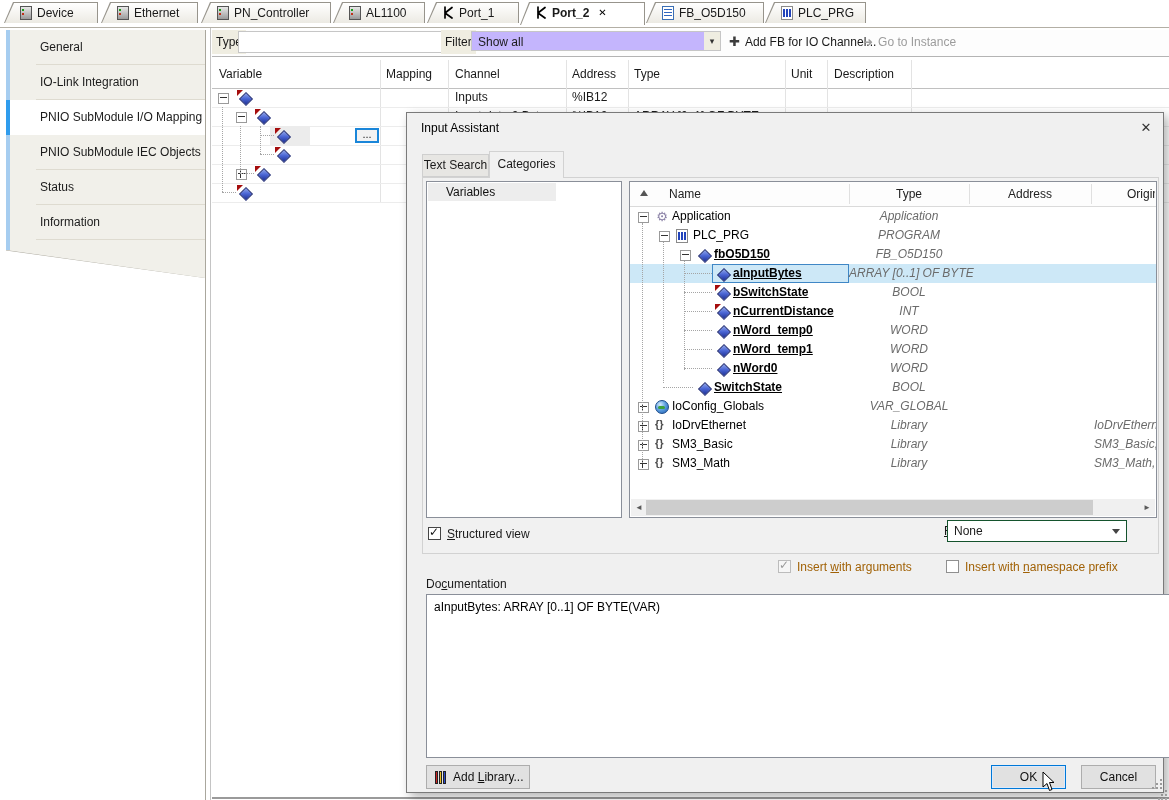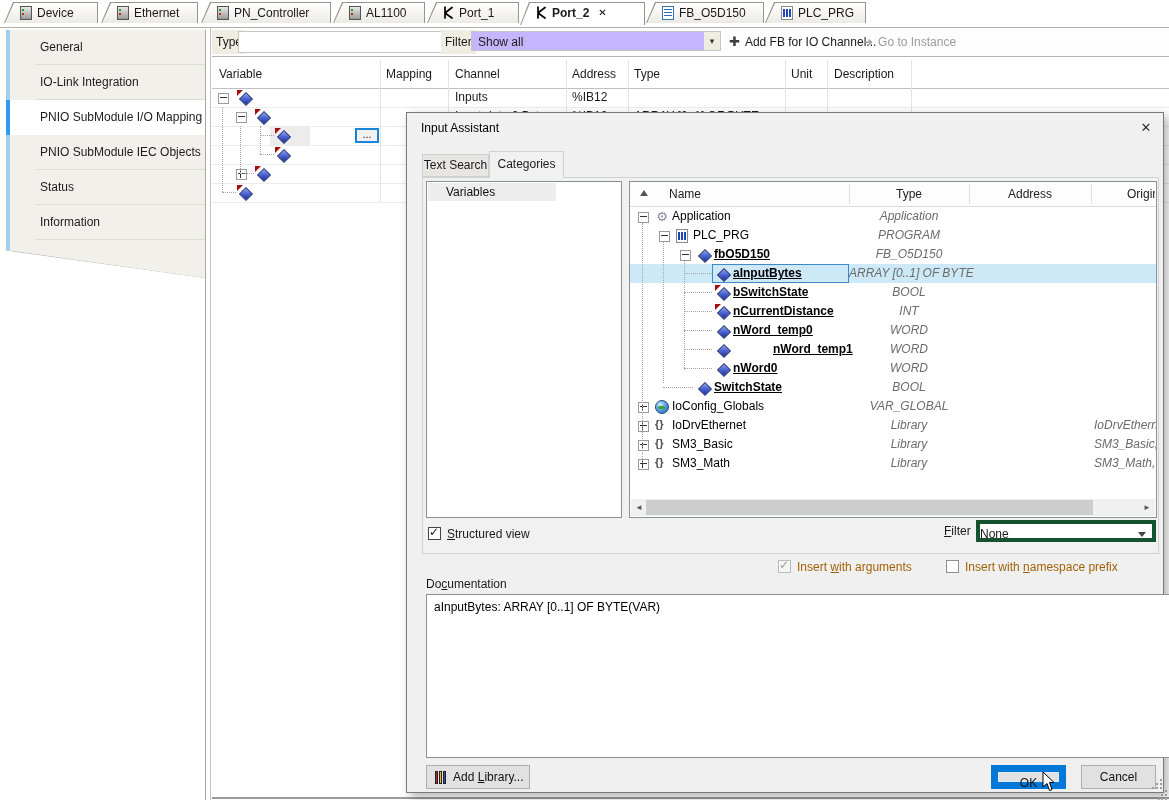--- a/index.html
+++ b/index.html
@@ -130,35 +130,35 @@
     text-align:center;line-height:17px;}
   #hscroll .thumb{position:absolute;left:15px;top:1px;width:447px;height:15px;background:#cdcdcd;}
 
   .cb{position:absolute;width:13px;height:13px;background:#fff;border:1px solid #454545;box-sizing:border-box;}
   .cb.checked::after{content:"✓";position:absolute;left:0px;top:-3px;font-size:12px;font-weight:bold;color:#111;}
   .cb.disabled{border-color:#bcbcbc;background:#f6f6f6;}
   .cb.disabled::after{color:#9a9a9a;}
   .cb-label{position:absolute;height:16px;line-height:16px;}
   .gray{color:#a16207;}
 
-  #dlg-filter-combo{position:absolute;left:569px;top:407px;width:180px;height:22px;background:#fff;
-    border:4px solid #14532d;box-sizing:border-box;line-height:20px;}
+  #dlg-filter-combo{position:absolute;left:540px;top:407px;width:180px;height:22px;background:#fff;
+    border:1px solid #14532d;box-sizing:border-box;line-height:20px;padding-left:6px;}
   #dlg-filter-combo .chev{position:absolute;right:6px;top:8px;width:0;height:0;
     border-left:4px solid transparent;border-right:4px solid transparent;border-top:5px solid #444;}
 
   #doc-box{position:absolute;left:19px;top:481px;width:836px;height:164px;background:#fff;
     border:1px solid #8a8f99;box-sizing:border-box;}
   #doc-text{position:absolute;left:7px;top:5px;right:24px;white-space:nowrap;color:#000;}
   #doc-vscroll{position:absolute;right:1px;top:1px;width:16px;height:160px;background:#f0f0f0;}
   #doc-vscroll .va{position:absolute;left:0;width:16px;height:16px;text-align:center;font-size:7px;
     line-height:16px;color:#b9b9b9;}
 
   .btn{position:absolute;height:24px;background:#e1e1e1;border:1px solid #adadad;box-sizing:border-box;
     text-align:center;line-height:22px;color:#111;}
-  #ok-btn{border:7px solid #737373;box-shadow:inset 0 0 0 1px #dbeafc;}
+  #ok-btn{border:1px solid #737373;box-shadow:inset 0 0 0 1px #dbeafc;}
   #addlib-btn{display:flex;align-items:center;justify-content:flex-start;padding-left:8px;gap:6px;}
   .books{position:relative;width:12px;height:13px;flex:none;}
   .books i{position:absolute;top:0;width:3px;height:13px;border:1px solid #222;box-sizing:border-box;}
   .books i:nth-child(1){left:0;background:#cc2222;}
   .books i:nth-child(2){left:4px;background:#e8c020;}
   .books i:nth-child(3){left:8px;background:#2a48c8;}
 
   #grip{position:absolute;left:744px;top:666px;width:13px;height:13px;}
   #grip i{position:absolute;width:2px;height:2px;background:#9a9a9a;}
   #corner-grip{position:absolute;left:1158px;top:790px;width:10px;height:10px;z-index:3;}
@@ -463,21 +463,21 @@
           <span class="ic ic-var" style="position: absolute; left: 86px; top: 3px;">
             <span class="dia"></span>
           </span>
           <div class="tr-name b" style="left: 103px;">nWord_temp0</div>
           <div class="tr-type">WORD</div>
         </div>
         <div class="tr-row" style="top: 133px;">
           <span class="ic ic-var" style="position: absolute; left: 86px; top: 3px;">
             <span class="dia"></span>
           </span>
-          <div class="tr-name b" style="left: 103px; margin-left: 40px;">nWord_temp1</div>
+          <div class="tr-name b" style="left: 103px;">nWord_temp1</div>
           <div class="tr-type">WORD</div>
         </div>
         <div class="tr-row" style="top: 152px;">
           <span class="ic ic-var" style="position: absolute; left: 86px; top: 3px;">
             <span class="dia"></span>
           </span>
           <div class="tr-name b" style="left: 103px;">nWord0</div>
           <div class="tr-type">WORD</div>
         </div>
         <div class="tr-row" style="top: 171px;">

